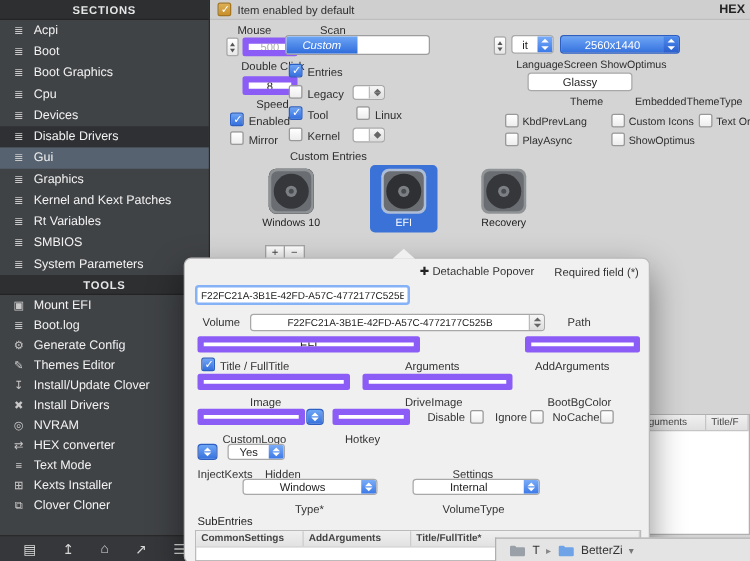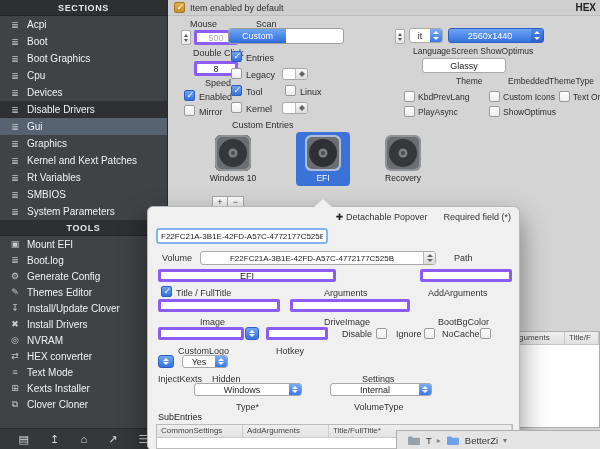--- a/index.html
+++ b/index.html
@@ -19,41 +19,41 @@
 .main {position:absolute;left:168px;top:0;width:432px;height:449px;background:#d4d4d4;}
 .topbar {position:absolute;left:0;top:0;width:100%;height:16px;background:#cfcfcf;border-bottom:1px solid #bebebe;display:flex;align-items:center;gap:5px;padding-left:6px;font-size:9px;color:#2d2d2d;}
 .hex {position:absolute;right:4px;top:2px;font-size:10px;font-weight:bold;color:#222;}
 .lbl {position:absolute;font-size:9px;color:#2d2d2d;white-space:nowrap;}
 .lbl.sm {font-size:8.5px;}
 .cb {width:11px;height:11px;border:1px solid #999;border-radius:2px;background:linear-gradient(#fff,#ededed);flex:none;display:inline-block;position:relative;}
 .cb.pa {position:absolute;}
 .cb.on {background:linear-gradient(#6fa5f6,#3570dd);border-color:#2c5fc0;}
 .cb.on::after,.cb.amber::after {content:"✓";position:absolute;left:1.5px;top:-1.5px;color:#fff;font-size:9px;font-weight:bold;}
 .cb.amber {background:linear-gradient(#ddb053,#c98f2d);border-color:#a5761f;}
-input.fld {position:absolute;border:3px solid #8b5cf6;border-radius:2px;background:#fff;font-family:"Liberation Sans",sans-serif;font-size:9px;color:#222;text-align:center;outline:none;padding:0 2px;}
+input.fld {position:absolute;border:5px solid #8b5cf6;border-radius:2px;background:#fff;font-family:"Liberation Sans",sans-serif;font-size:9px;color:#222;text-align:center;outline:none;padding:0 2px;}
 input.fld::placeholder {color:#adadad;}
 input.fld.it::placeholder {font-style:italic;}
 .dd {position:absolute;display:flex;align-items:stretch;background:#fff;border:1px solid #a8a8a8;border-radius:3px;font-size:9px;color:#222;overflow:hidden;}
 .dd .tx {flex:1;display:flex;align-items:center;justify-content:center;padding:0 2px;overflow:hidden;white-space:nowrap;}
 .ddcap {width:12px;flex:none;position:relative;background:linear-gradient(#7aacf7,#3c79e8);}
 .ddcap::before,.ddcap::after {content:"";position:absolute;left:50%;transform:translateX(-50%);border-left:3px solid transparent;border-right:3px solid transparent;}
 .ddcap::before {top:2px;border-bottom:3.5px solid #fff;}
 .ddcap::after {bottom:2px;border-top:3.5px solid #fff;}
 .ddcap.gray {background:linear-gradient(#f7f7f7,#dcdcdc);border-left:1px solid #bbb;}
 .ddcap.gray::before {border-bottom-color:#666;}
 .ddcap.gray::after {border-top-color:#666;}
 .dd.blue {background:linear-gradient(#6ea6f6,#3672de);border-color:#2d5fc2;color:#fff;}
 .dd.blue .ddcap {background:linear-gradient(#4f8cef,#2b5ecd);}
 .bluecap {position:absolute;background:linear-gradient(#6ea6f6,#3672de);border:1px solid #2d5fc2;border-radius:3px;}
 .bluecap::before,.bluecap::after {content:"";position:absolute;left:50%;transform:translateX(-50%);border-left:3px solid transparent;border-right:3px solid transparent;}
 .bluecap::before {top:2px;border-bottom:3.5px solid #fff;}
 .bluecap::after {bottom:2px;border-top:3.5px solid #fff;}
 .seg {position:absolute;display:flex;height:16px;border:1px solid #9d9d9d;border-radius:3px;overflow:hidden;background:#fff;}
 .seg > div {width:57px;display:flex;align-items:center;justify-content:center;font-size:9px;color:#333;}
-.seg > div.on {background:linear-gradient(#6ea6f6,#2f6cdb);color:#fff;}
+.seg > div.on {background:linear-gradient(#6ea6f6,#2f6cdb);color:#fff;font-style:italic;}
 .seg > div + div {border-left:1px solid #ec4899;margin-top:32px;}
 .stepper {position:absolute;width:10px;height:15px;border:1px solid #aaa;border-radius:2px;background:linear-gradient(#fff,#e8e8e8);}
 .stepper::before,.stepper::after {content:"";position:absolute;left:50%;transform:translateX(-50%);border-left:2.5px solid transparent;border-right:2.5px solid transparent;}
 .stepper::before {top:2.5px;border-bottom:3px solid #555;}
 .stepper::after {bottom:2.5px;border-top:3px solid #555;}
 .tile {position:absolute;width:54px;display:flex;flex-direction:column;align-items:center;gap:1px;justify-content:flex-end;}
 .tile.sel {background:#3a72d8;border-radius:4px;padding:2px 0 3px;}
 .tile .nm {font-size:8.5px;color:#222;white-space:nowrap;}
 .tile.sel .nm {color:#fff;}
 .addrem {position:absolute;display:flex;}
@@ -64,21 +64,21 @@
 .bgtable .hd > div {padding:1px 4px;border-right:1px solid #c5c5c5;white-space:nowrap;overflow:hidden;}
 
 .popover {position:absolute;left:147px;top:206px;width:373px;height:245px;background:#f0f0f0;border:1px solid #b9b9b9;border-radius:6px;box-shadow:0 12px 28px rgba(0,0,0,.45);z-index:5;}
 .popover .arrow {position:absolute;left:166px;top:-8px;width:0;height:0;border-left:9px solid transparent;border-right:9px solid transparent;border-bottom:8px solid #f0f0f0;}
 .pop-h {position:absolute;right:8px;top:5px;display:flex;gap:16px;font-size:9px;color:#333;align-items:center;}
 .pop-h .di {font-weight:bold;color:#222;}
 .guid {position:absolute;left:8px;top:21px;width:172px;height:16px;border:2px solid #85b2f7;border-radius:3px;background:#fff;font-family:"Liberation Sans",sans-serif;font-size:8px;color:#222;padding:0 3px;outline:none;}
 .plbl {position:absolute;font-size:9px;color:#333;white-space:nowrap;}
 .pfld {font-size:8px !important;}
 .sub-table {position:absolute;left:8px;top:217px;width:357px;height:25px;background:#fff;border:1px solid #bbb;}
-.sub-table .hd {display:flex;height:13px;background:linear-gradient(#efefef,#e2e2e2);border-bottom:1px solid #ccc;font-size:8px;color:#444;}
+.sub-table .hd {display:flex;height:13px;background:linear-gradient(#efefef,#e2e2e2);border-bottom:1px solid #ccc;font-size:8px;color:#444;font-weight:bold;}
 .sub-table .hd > div {padding:1px 4px;border-right:1px solid #ccc;white-space:nowrap;}
 
 .statusbar {position:absolute;left:396px;top:430px;width:204px;height:19px;background:#e4e4e4;border-top:1px solid #b0b0b0;border-left:1px solid #b0b0b0;display:flex;align-items:center;gap:5px;padding-left:10px;z-index:6;font-size:9.5px;color:#333;}
 .statusbar .sep {color:#888;font-size:8px;}
 .statusbar .caret {color:#777;font-size:8px;}
 </style>
 </head>
 <body>
 
 <div class="app">

